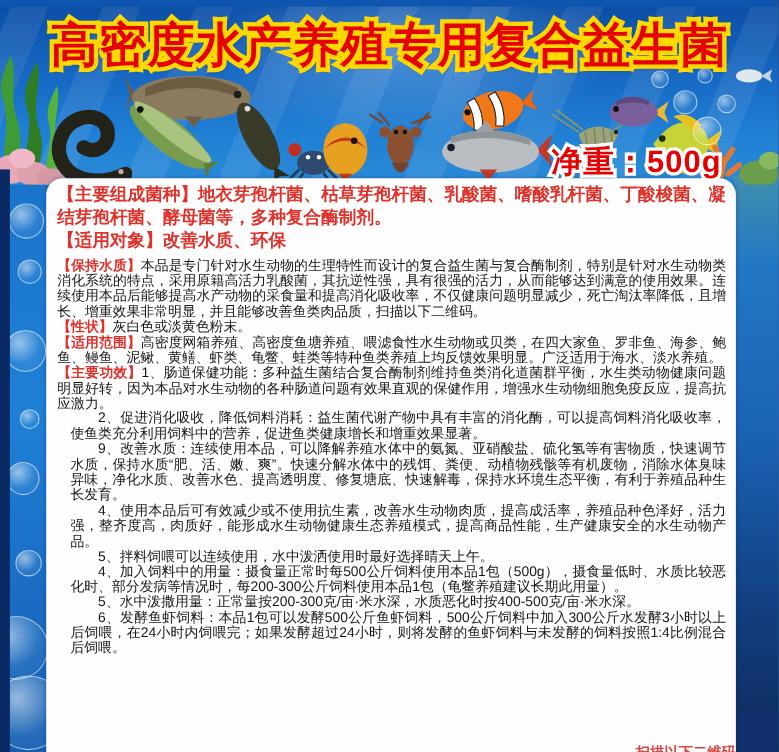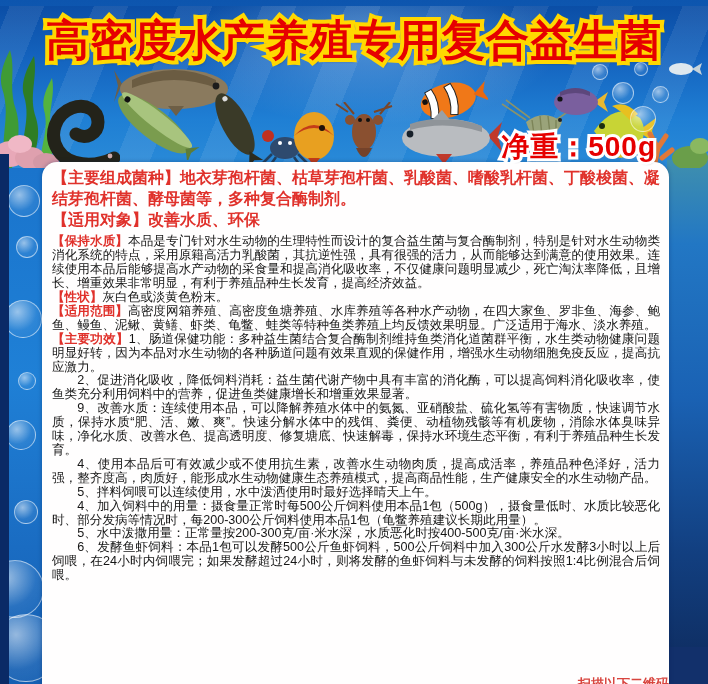--- a/index.html
+++ b/index.html
@@ -32,21 +32,21 @@
     background:linear-gradient(180deg,#3f8fae 0%,#2277c4 16%,#1a62b4 45%,#123f80 75%,#0e2a5c 100%);}
   .br-dark{position:absolute;right:0;bottom:0;width:62px;height:37px;background:#12306b;z-index:3;}
   
   .panel{position:absolute;left:42px;top:162px;width:627px;height:560px;background:#fffefe;
     border-radius:15px 15px 0 0;z-index:4;box-shadow:0 0 4px rgba(0,30,80,.35);}
   .panel-text{position:absolute;left:10px;top:6px;width:608px;color:#151515;}
   p{margin:0;text-align:justify;}
   .red-block{color:#e0312b;font-weight:bold;font-size:16px;line-height:1.3;}
   .body-block{margin-top:5px;font-size:12.6px;line-height:13.9px;font-weight:500;}
   .rhdr{color:#e0312b;font-weight:bold;}
-  .ind{text-indent:2em;}
+  .ind{text-indent:2em;margin-left:12px;}
   .footer-note{position:absolute;left:578px;top:675px;z-index:7;color:#d8453f;
     font-size:13px;font-weight:bold;white-space:nowrap;}
 </style>
 </head>
 <body>
 
 <div class="poster">
 
   <div class="banner">
     <div class="glow"></div>
@@ -205,23 +205,23 @@
 
   <div class="panel">
     <div class="panel-text">
 
       <div class="red-block">
         <p><span>【主要组成菌种】</span><span>地衣芽孢杆菌、枯草芽孢杆菌、乳酸菌、嗜酸乳杆菌、丁酸梭菌、凝结芽孢杆菌、酵母菌等，多种复合酶制剂。</span></p>
         <p><span>【适用对象】</span><span>改善水质、环保</span></p>
       </div>
 
       <div class="body-block">
-        <p><span class="rhdr">【保持水质】</span><span>本品是专门针对水生动物的生理特性而设计的复合益生菌与复合酶制剂，特别是针对水生动物类消化系统的特点，采用原籍高活力乳酸菌，其抗逆性强，具有很强的活力，从而能够达到满意的使用效果。连续使用本品后能够提高水产动物的采食量和提高消化吸收率，不仅健康问题明显减少，死亡淘汰率降低，且增长、增重效果非常明显，有利于养殖品种生长发育，提高经济效益。</span></p>
+        <p><span class="rhdr">【保持水质】</span><span>本品是专门针对水生动物的生理特性而设计的复合益生菌与复合酶制剂，特别是针对水生动物类消化系统的特点，采用原籍高活力乳酸菌，其抗逆性强，具有很强的活力，从而能够达到满意的使用效果。连续使用本品后能够提高水产动物的采食量和提高消化吸收率，不仅健康问题明显减少，死亡淘汰率降低，且增长、增重效果非常明显，并且能够改善鱼类肉品质，扫描以下二维码。</span></p>
         <p><span class="rhdr">【性状】</span><span>灰白色或淡黄色粉末。</span></p>
-        <p><span class="rhdr">【适用范围】</span><span>高密度网箱养殖、高密度鱼塘养殖、水库养殖等各种水产动物，在四大家鱼、罗非鱼、海参、鲍鱼、鳗鱼、泥鳅、黄鳝、虾类、龟鳖、蛙类等特种鱼类养殖上均反馈效果明显。广泛适用于海水、淡水养殖。</span></p>
+        <p><span class="rhdr">【适用范围】</span><span>高密度网箱养殖、高密度鱼塘养殖、喂滤食性水生动物或贝类，在四大家鱼、罗非鱼、海参、鲍鱼、鳗鱼、泥鳅、黄鳝、虾类、龟鳖、蛙类等特种鱼类养殖上均反馈效果明显。广泛适用于海水、淡水养殖。</span></p>
 
         <p><span class="rhdr">【主要功效】</span><span>1、肠道保健功能：多种益生菌结合复合酶制剂维持鱼类消化道菌群平衡，水生类动物健康问题明显好转，因为本品对水生动物的各种肠道问题有效果直观的保健作用，增强水生动物细胞免疫反应，提高抗应激力。</span></p>
         <p class="ind">2、促进消化吸收，降低饲料消耗：益生菌代谢产物中具有丰富的消化酶，可以提高饲料消化吸收率，使鱼类充分利用饲料中的营养，促进鱼类健康增长和增重效果显著。</p>
         <p class="ind">9、改善水质：连续使用本品，可以降解养殖水体中的氨氮、亚硝酸盐、硫化氢等有害物质，快速调节水质，保持水质“肥、活、嫩、爽”。快速分解水体中的残饵、粪便、动植物残骸等有机废物，消除水体臭味异味，净化水质、改善水色、提高透明度、修复塘底、快速解毒，保持水环境生态平衡，有利于养殖品种生长发育。</p>
         <p class="ind">4、使用本品后可有效减少或不使用抗生素，改善水生动物肉质，提高成活率，养殖品种色泽好，活力强，整齐度高，肉质好，能形成水生动物健康生态养殖模式，提高商品性能，生产健康安全的水生动物产品。</p>
 
         <p class="ind">5、拌料饲喂可以连续使用，水中泼洒使用时最好选择晴天上午。</p>
         <p class="ind">4、加入饲料中的用量：摄食量正常时每500公斤饲料使用本品1包（500g），摄食量低时、水质比较恶化时、部分发病等情况时，每200-300公斤饲料使用本品1包（龟鳖养殖建议长期此用量）。</p>
         <p class="ind">5、水中泼撒用量：正常量按200-300克/亩·米水深，水质恶化时按400-500克/亩·米水深。</p>
         <p class="ind">6、发酵鱼虾饲料：本品1包可以发酵500公斤鱼虾饲料，500公斤饲料中加入300公斤水发酵3小时以上后饲喂，在24小时内饲喂完；如果发酵超过24小时，则将发酵的鱼虾饲料与未发酵的饲料按照1:4比例混合后饲喂。</p>

